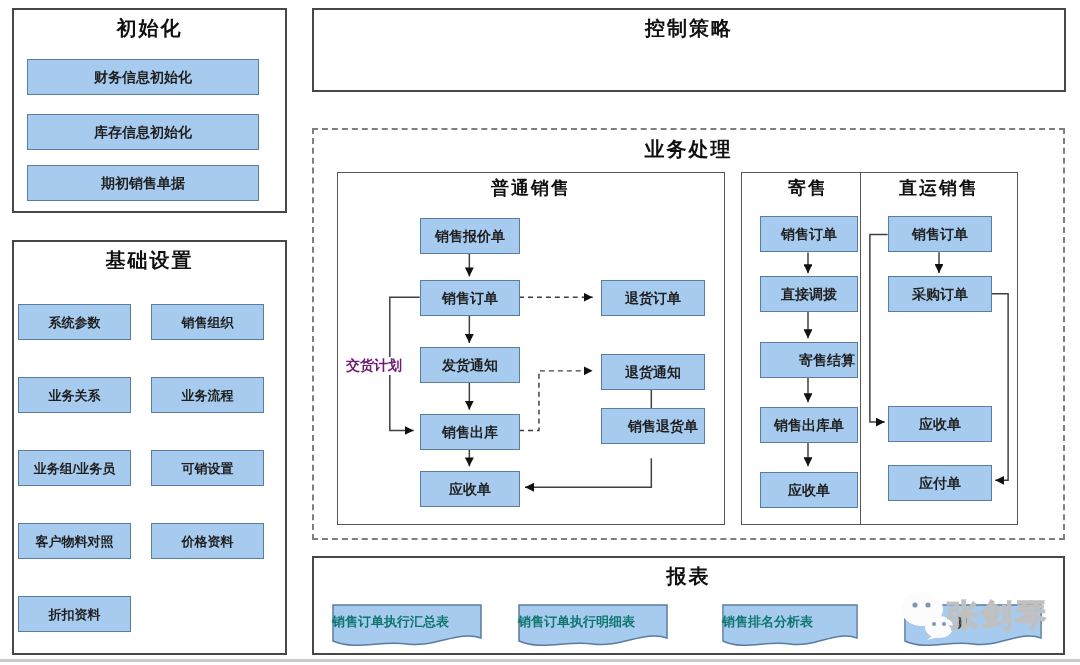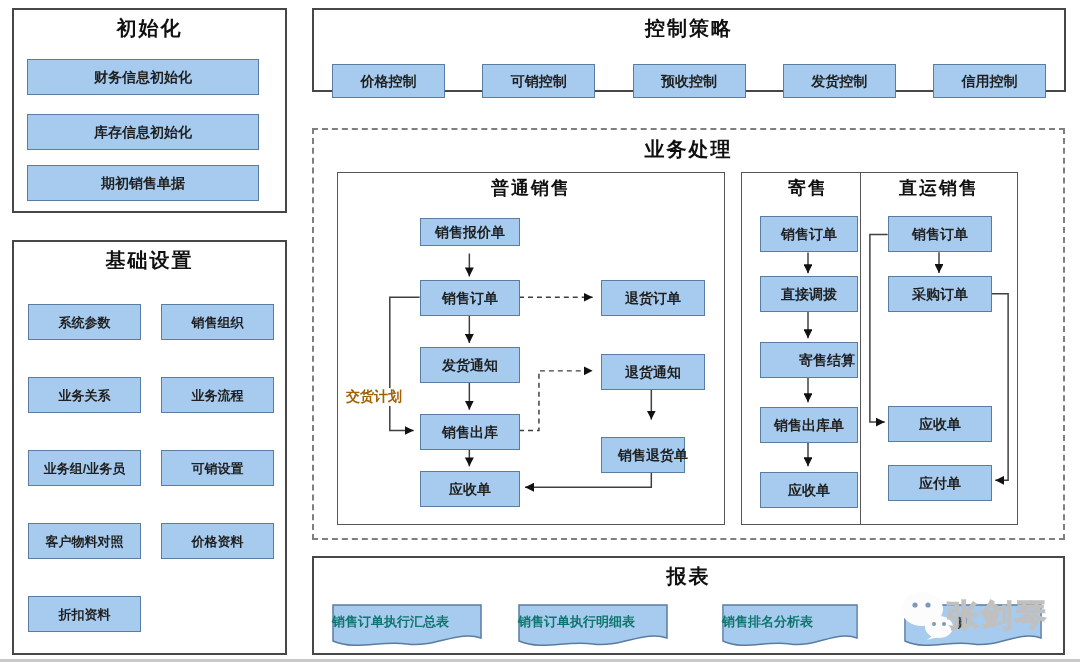--- a/index.html
+++ b/index.html
@@ -11,34 +11,34 @@
   .blue{background:#a6cbee;border:1.6px solid #5a7ca0;box-sizing:border-box;
     display:flex;align-items:center;justify-content:center;
     font-size:14px;font-weight:600;color:#1f1f1f;line-height:1;white-space:nowrap;}
   .abs{position:absolute;}
   
   .init-item{position:absolute;left:13px;width:232px;height:36px;}
   
   .control-row{position:absolute;left:18px;right:18px;top:54px;display:flex;justify-content:space-between;}
   .control-item{width:113px;height:34px;}
   
-  .base-grid{position:absolute;left:14px;top:62px;display:grid;
+  .base-grid{position:absolute;left:4px;top:62px;display:grid;
     grid-template-columns:113px 113px;column-gap:20px;row-gap:37px;}
   .base-item{height:36px;font-size:13px;}
   
   #sec-process{border:2px dashed #7f7f7f;background:transparent;}
   .subbox{position:absolute;border:1.6px solid #565656;box-sizing:border-box;background:#fff;}
   .sub-title{position:absolute;top:3px;left:0;right:0;text-align:center;
     font-size:18px;font-weight:700;color:#101010;letter-spacing:2px;}
   .overlay{position:absolute;left:0;top:0;width:100%;height:100%;z-index:1;}
   .node{z-index:2;}
   .ln{stroke:#3f3f3f;stroke-width:1.5;fill:none;}
   .dash{stroke-dasharray:5 4;}
   .plan-label{position:absolute;left:4px;top:184px;width:64px;background:#fff;
-    font-size:14px;font-weight:600;color:#a16207;text-align:center;z-index:3;margin-top:31px;}
+    font-size:14px;font-weight:600;color:#701a75;text-align:center;z-index:3;}
   
   .doc{position:absolute;top:46px;height:44px;}
   .doc svg{position:absolute;left:0;top:0;width:100%;height:100%;}
   .doc-label{position:absolute;left:0;right:0;top:9px;text-align:left;
     font-size:13px;font-weight:600;color:#0f766e;z-index:2;white-space:nowrap;}
   .doc-frag{position:absolute;left:52px;top:10px;font-size:13px;font-weight:600;color:#3a3a3a;z-index:2;}
   .watermark{position:absolute;left:583px;top:32px;display:flex;align-items:center;z-index:5;}
   .wm-text{font-size:31px;font-weight:700;letter-spacing:3px;
     color:rgba(255,255,255,0.45);-webkit-text-stroke:1.4px #c0c0c0;margin-left:-8px;}
   .bottom-line{position:absolute;left:0;top:659px;width:1080px;height:3px;background:#c9c9c9;}
@@ -50,27 +50,20 @@
 
   <section class="sec" id="sec-init" style="left:12px;top:8px;width:275px;height:205px;">
     <div class="sec-title">初始化</div>
     <div class="blue init-item" style="top:49px;">财务信息初始化</div>
     <div class="blue init-item" style="top:104px;">库存信息初始化</div>
     <div class="blue init-item" style="top:155px;">期初销售单据</div>
   </section>
 
   <section class="sec" id="sec-control" style="left:312px;top:8px;width:754px;height:84px;text-decoration:underline;">
     <div class="sec-title">控制策略</div>
-    <div class="control-row">
-      <div class="blue control-item">价格控制</div>
-      <div class="blue control-item">可销控制</div>
-      <div class="blue control-item">预收控制</div>
-      <div class="blue control-item">发货控制</div>
-      <div class="blue control-item">信用控制</div>
-    </div>
   </section>
 
   <section class="sec" id="sec-base" style="left:12px;top:240px;width:275px;height:415px;">
     <div class="sec-title">基础设置</div>
     <div class="base-grid">
       <div class="blue base-item">系统参数</div>
       <div class="blue base-item">销售组织</div>
       <div class="blue base-item">业务关系</div>
       <div class="blue base-item">业务流程</div>
       <div class="blue base-item">业务组/业务员</div>
@@ -95,27 +88,27 @@
         <line class="ln" x1="132" y1="81" x2="132" y2="104" marker-end="url(#m-n)"></line>
         <line class="ln" x1="132" y1="143" x2="132" y2="171" marker-end="url(#m-n)"></line>
         <line class="ln" x1="132" y1="210" x2="132" y2="238" marker-end="url(#m-n)"></line>
         <line class="ln" x1="132" y1="277" x2="132" y2="295" marker-end="url(#m-n)"></line>
         <line class="ln dash" x1="182" y1="125" x2="256" y2="125" marker-end="url(#m-n)"></line>
         <path class="ln" d="M82,125 H52 V259 H76" marker-end="url(#m-n)"></path>
         <path class="ln dash" d="M182,259 H202 V199 H256" marker-end="url(#m-n)"></path>
         <line class="ln" x1="315" y1="217" x2="315" y2="248" marker-end="url(#m-n)"></line>
         <path class="ln" d="M315,287 V316 H188" marker-end="url(#m-n)"></path>
       </svg>
-      <div class="blue node abs" style="left:82px;top:45px;width:100px;height:28px;">销售报价单</div>
+      <div class="blue node abs" style="left:82px;top:45px;width:100px;height:36px;">销售报价单</div>
       <div class="blue node abs" style="left:82px;top:107px;width:100px;height:36px;">销售订单</div>
       <div class="blue node abs" style="left:263px;top:107px;width:104px;height:36px;">退货订单</div>
       <div class="blue node abs" style="left:82px;top:174px;width:100px;height:36px;">发货通知</div>
       <div class="blue node abs" style="left:263px;top:181px;width:104px;height:36px;">退货通知</div>
       <div class="blue node abs" style="left:82px;top:241px;width:100px;height:36px;">销售出库</div>
-      <div class="blue node abs" style="left:263px;top:264px;width:84px;height:36px;padding-left:20px;">销售退货单</div>
+      <div class="blue node abs" style="left:263px;top:235px;width:104px;height:36px;padding-left:20px;">销售退货单</div>
       <div class="blue node abs" style="left:82px;top:298px;width:100px;height:36px;">应收单</div>
       <div class="plan-label">交货计划</div>
     </div>
 
     <div class="subbox" id="box-consign" style="left:427px;top:42px;width:134px;height:353px;">
       <div class="sub-title">寄售</div>
       <svg class="overlay" viewBox="0 0 134 353">
         <defs>
           <marker id="m-c" markerUnits="userSpaceOnUse" markerWidth="10" markerHeight="9" refX="9" refY="4.5" orient="auto">
               <path d="M0,0 L9,4.5 L0,9 Z" fill="#111"></path>

